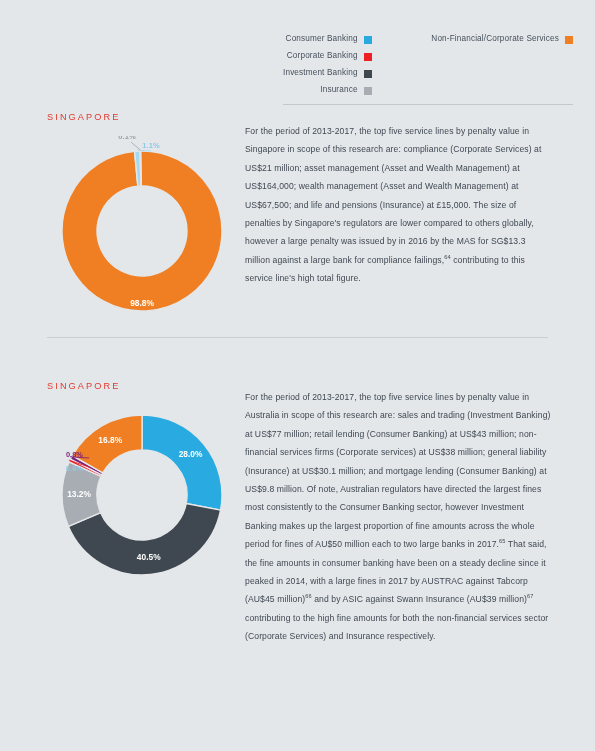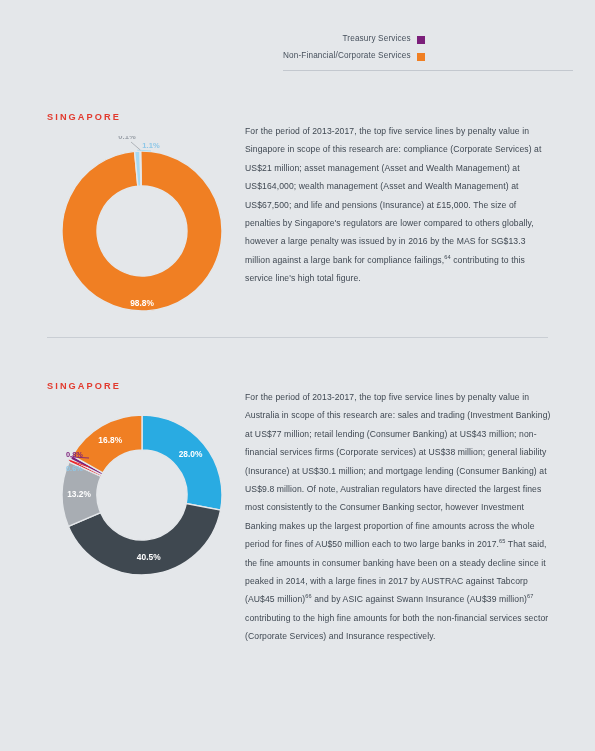--- a/index.html
+++ b/index.html
@@ -71,21 +71,21 @@
   
   .section { position: absolute; left: 0; width: 595px; }
   #section-singapore { top: 112px; }
   #section-australia { top: 381px; }
 
   .country-title {
     position: absolute;
     left: 47px;
     top: 0;
     font-size: 9.2px;
-    font-weight: bold;
+    font-weight: normal;
     letter-spacing: 2.1px;
     color: #e23a2e;
   }
 
   .chart-wrap {
     position: absolute;
     left: 47px;
   }
   #chart-singapore { top: 24px; }
   #chart-australia { top: 19px; }
@@ -116,26 +116,40 @@
     vertical-align: super;
     line-height: 0;
   }
 </style>
 </head>
 <body>
 
 <div class="legend">
   <div class="legend-cols">
 
-
     <div class="legend-col">
       <div class="legend-item">
-        <span class="legend-label">Treasury Services</span>
-        <span class="legend-swatch" style="background: rgb(123, 31, 122);"></span>
-      </div>
+        <span class="legend-label">Consumer Banking</span>
+        <span class="legend-swatch" style="background: rgb(41, 171, 226);"></span>
+      </div>
+      <div class="legend-item">
+        <span class="legend-label">Corporate Banking</span>
+        <span class="legend-swatch" style="background: rgb(237, 32, 36);"></span>
+      </div>
+      <div class="legend-item">
+        <span class="legend-label">Investment Banking</span>
+        <span class="legend-swatch" style="background: rgb(63, 72, 80);"></span>
+      </div>
+      <div class="legend-item">
+        <span class="legend-label">Insurance</span>
+        <span class="legend-swatch" style="background: rgb(168, 173, 179);"></span>
+      </div>
+    </div>
+
+    <div class="legend-col">
       <div class="legend-item">
         <span class="legend-label">Non-Financial/Corporate Services</span>
         <span class="legend-swatch" style="background: rgb(240, 127, 35);"></span>
       </div>
     </div>
 
   </div>
   <div class="legend-rule"></div>
 </div>
 

